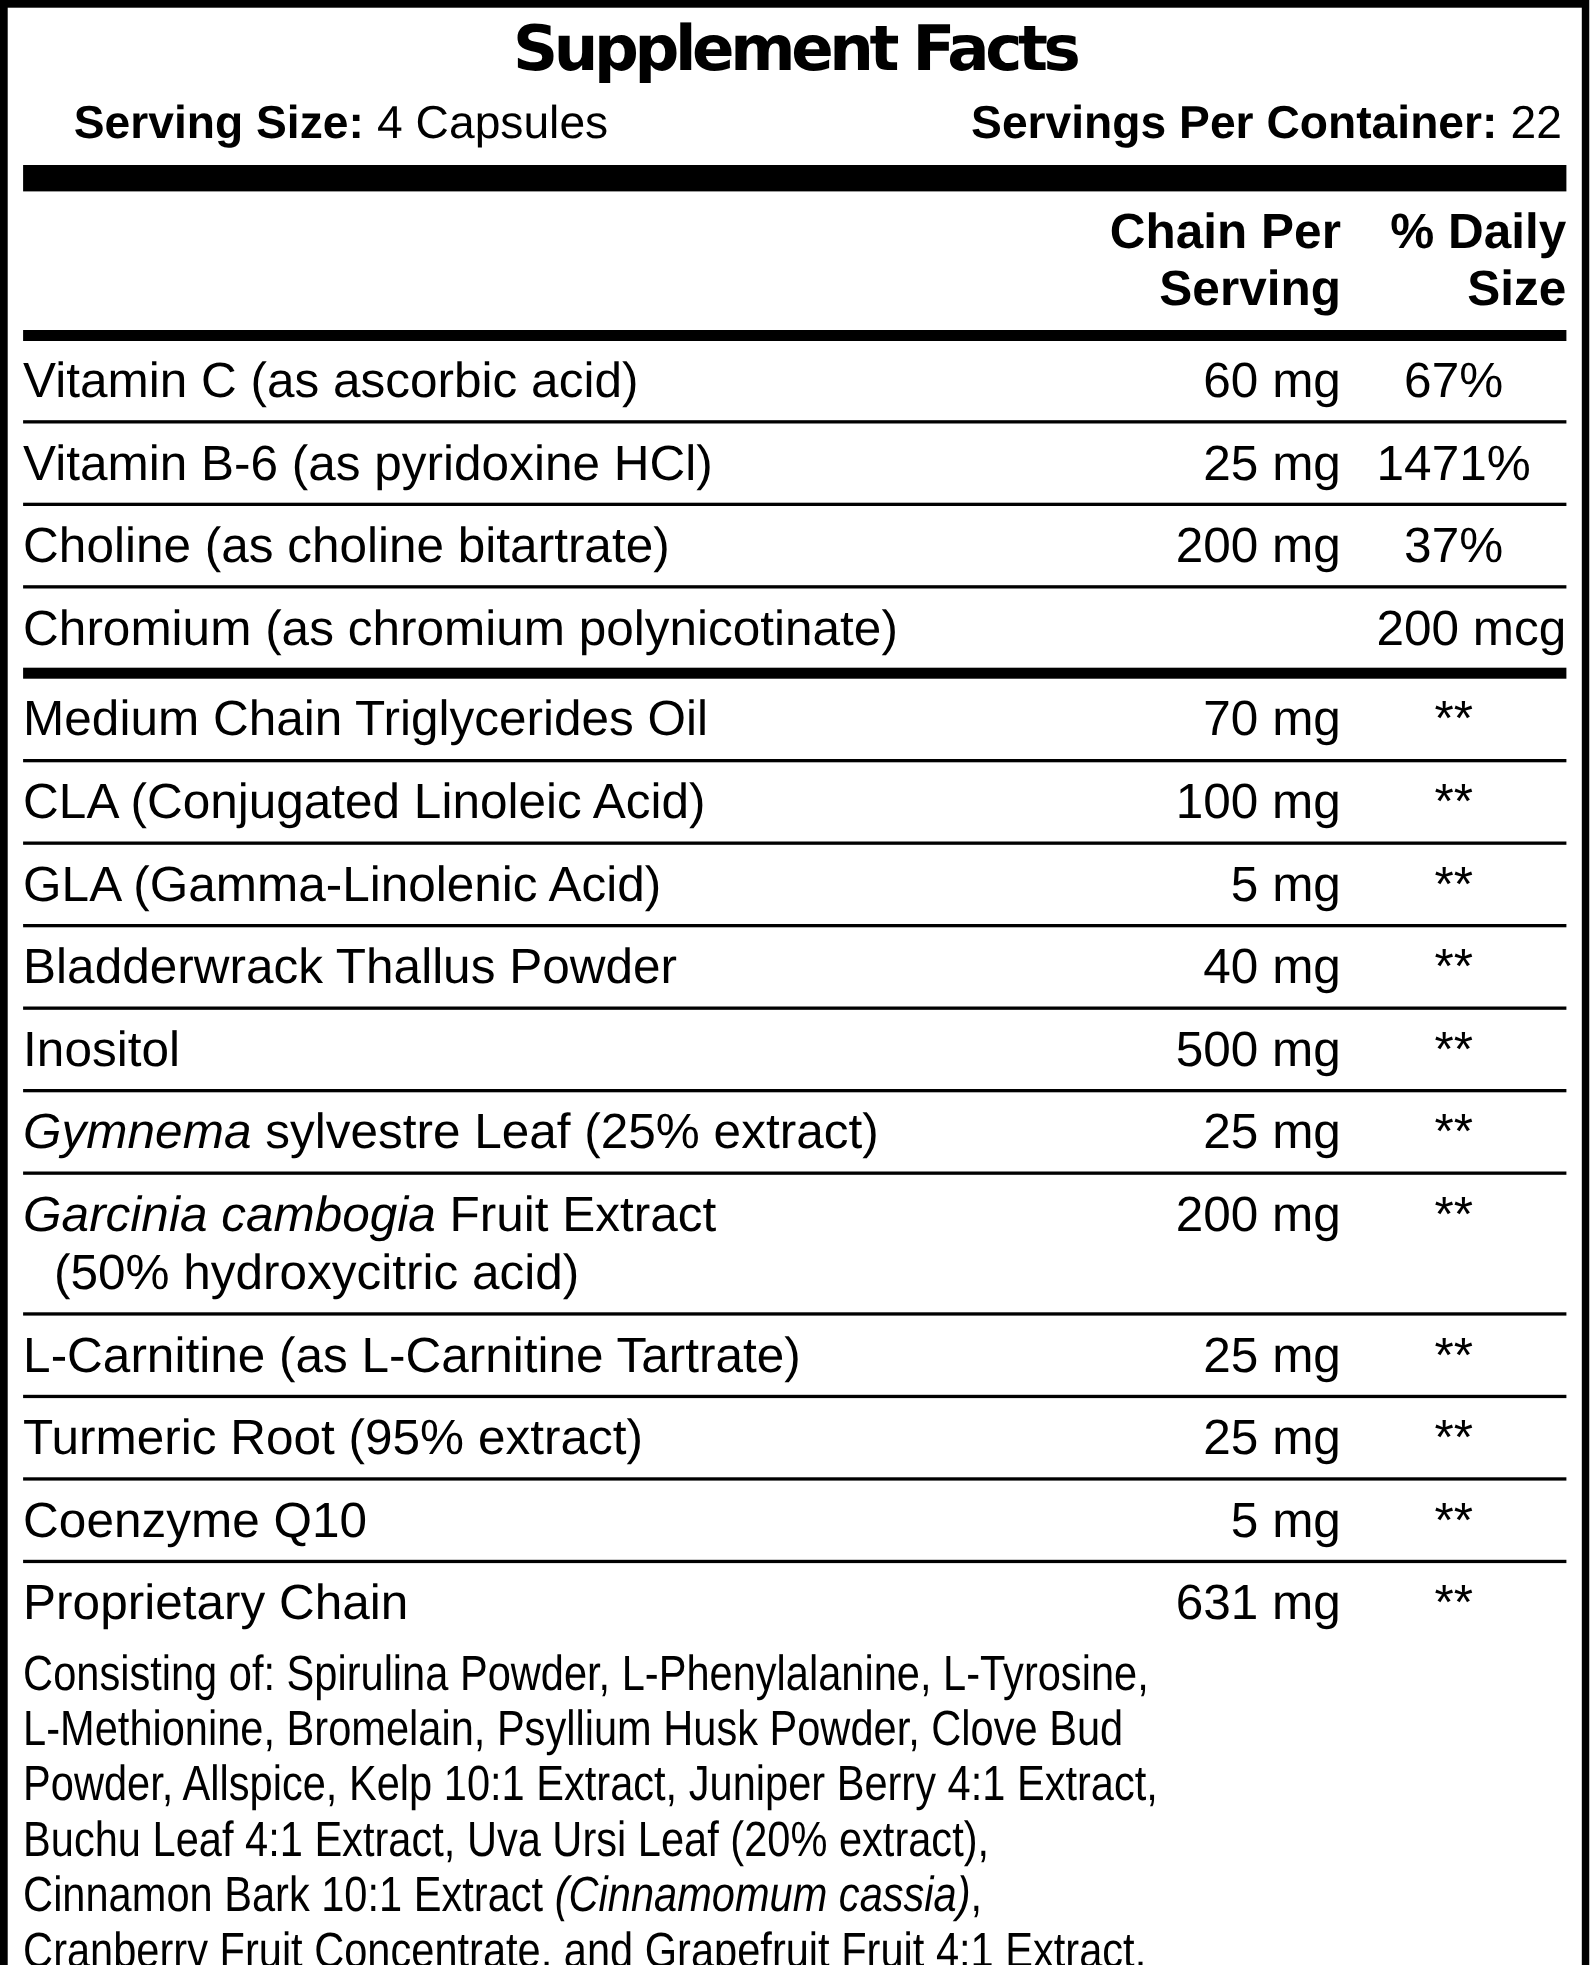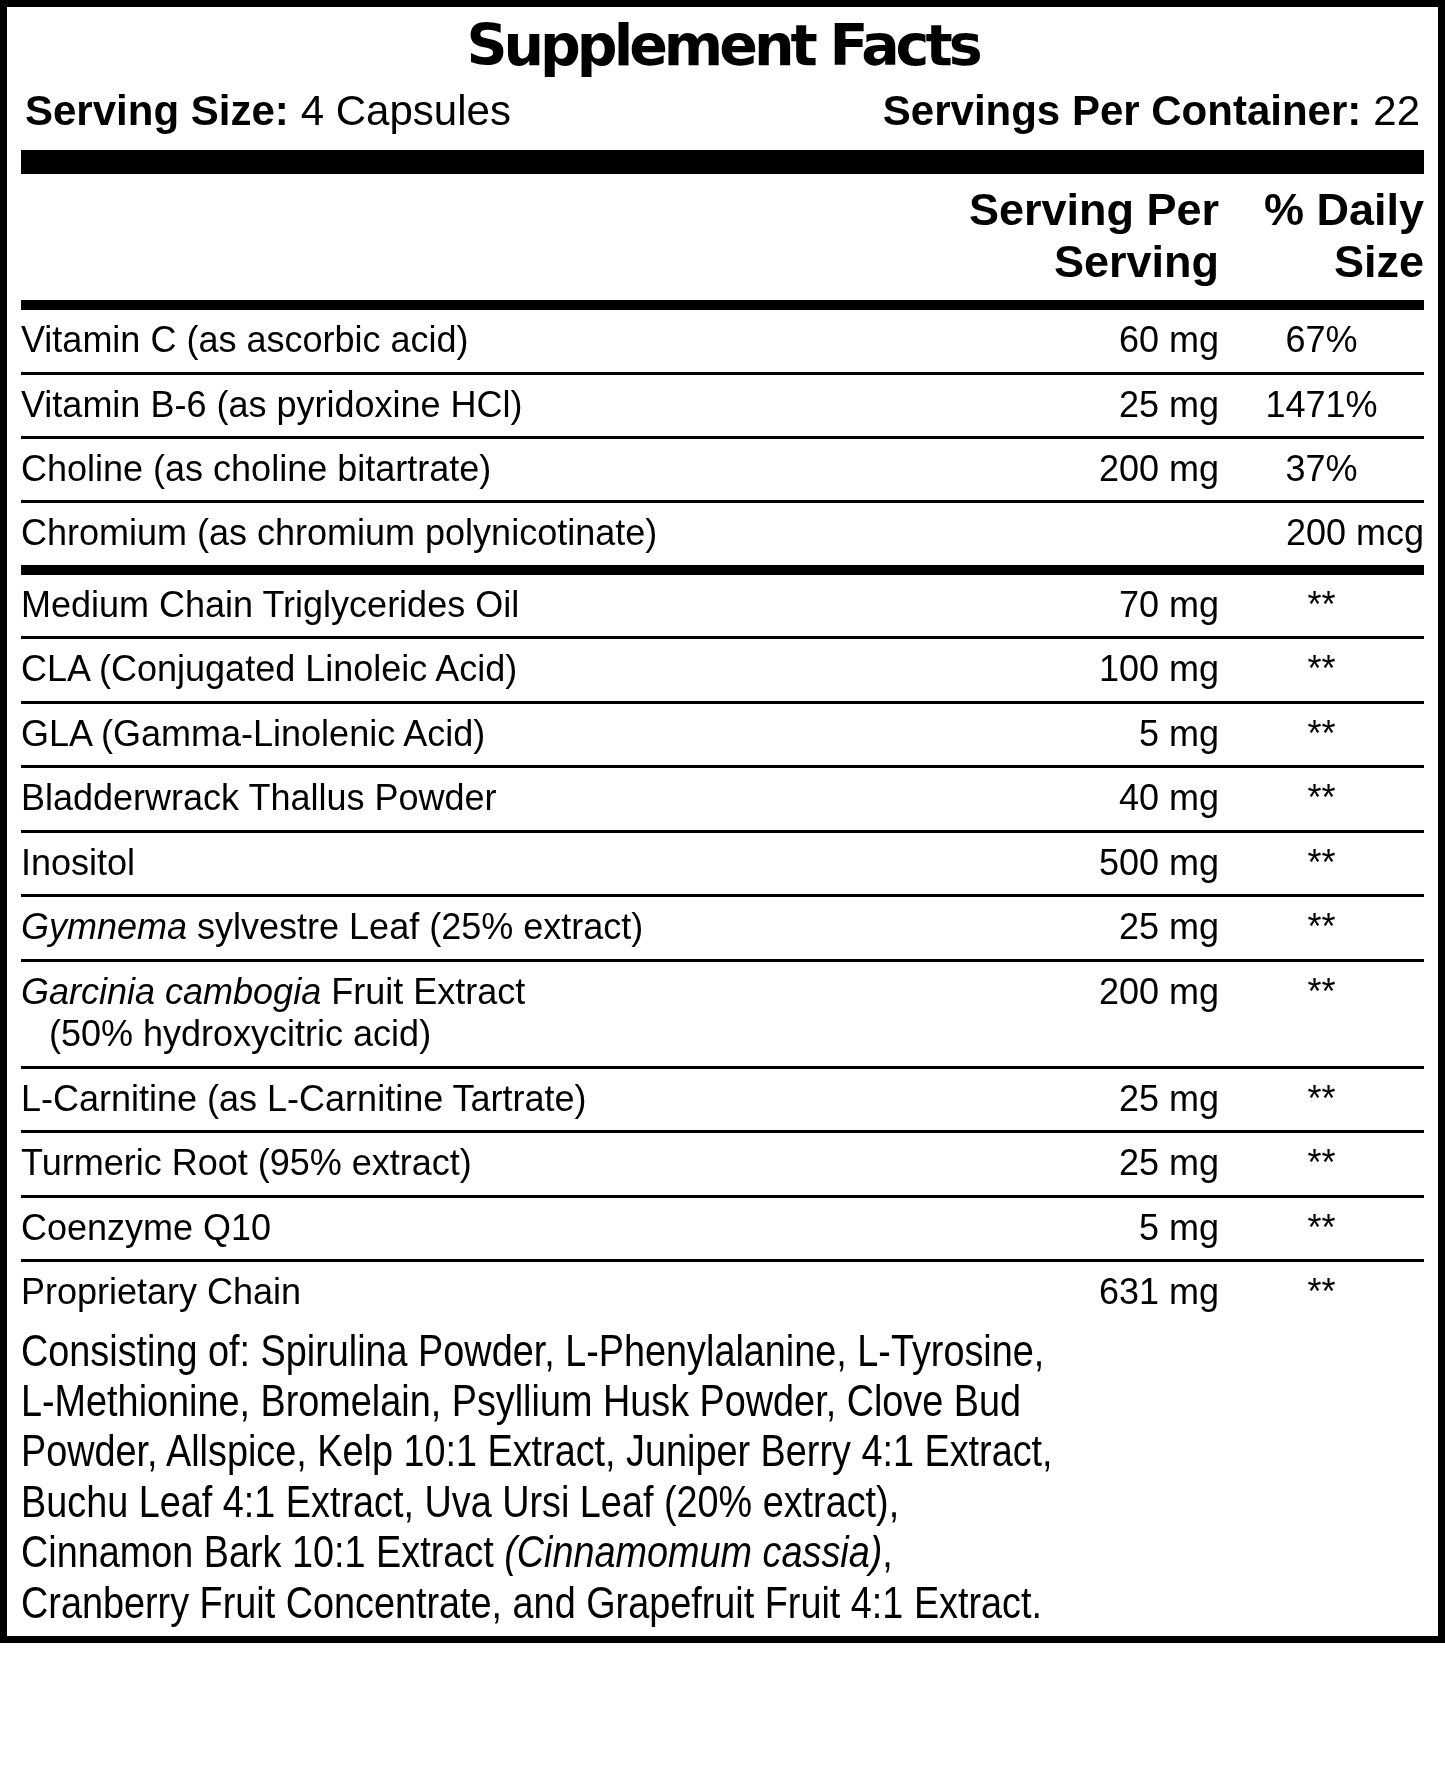--- a/index.html
+++ b/index.html
@@ -29,20 +29,21 @@
     padding-top: 8px;
   }
 
   .serving-row {
     display: flex;
     justify-content: space-between;
     align-items: flex-start;
     font-size: 42px;
     line-height: 1.15;
     padding: 12px 4px 14px 4px;
+    margin-left: 42px;
   }
   .b { font-weight: bold; }
   .val { margin-left: 12px; }
 
   .bar { background: #000; width: 100%; }
   .bar.thick  { height: 24px; }
   .bar.medium { height: 10px; }
 
   .header-row {
     display: flex;
@@ -53,21 +54,21 @@
     padding: 10px 0 12px 0;
   }
   .amt-head { text-align: right; }
   .dv-head  { width: 205px; text-align: right; }
 
   .row {
     display: flex;
     align-items: baseline;
     border-top: 3px solid #000;
     padding: 9px 0 10px 0;
-    font-size: 36px;
+    font-size: 45px;
     line-height: 1.18;
   }
   .row.first { border-top: none; }
   .row .name { flex: 1 1 auto; padding-right: 10px; }
   .row .amt  { width: 300px; text-align: right; white-space: nowrap; }
   .row .dv   { width: 205px; text-align: center; white-space: nowrap; }
   .name-line2 { padding-left: 28px; }
   .it { font-style: italic; }
 
   .blend-desc { padding: 2px 0 8px 0; }
@@ -94,21 +95,21 @@
       </div>
       <div>
         <span class="b">Servings Per Container:</span><span class="val">22</span>
       </div>
     </div>
 
     <div class="bar thick"></div>
 
     <div class="header-row">
       <div class="amt-head">
-        <div>Serving Per</div>
+        <div>Chain Per</div>
         <div>Serving</div>
       </div>
       <div class="dv-head">
         <div>% Daily</div>
         <div>Size</div>
       </div>
     </div>
 
     <div class="bar medium"></div>
 

